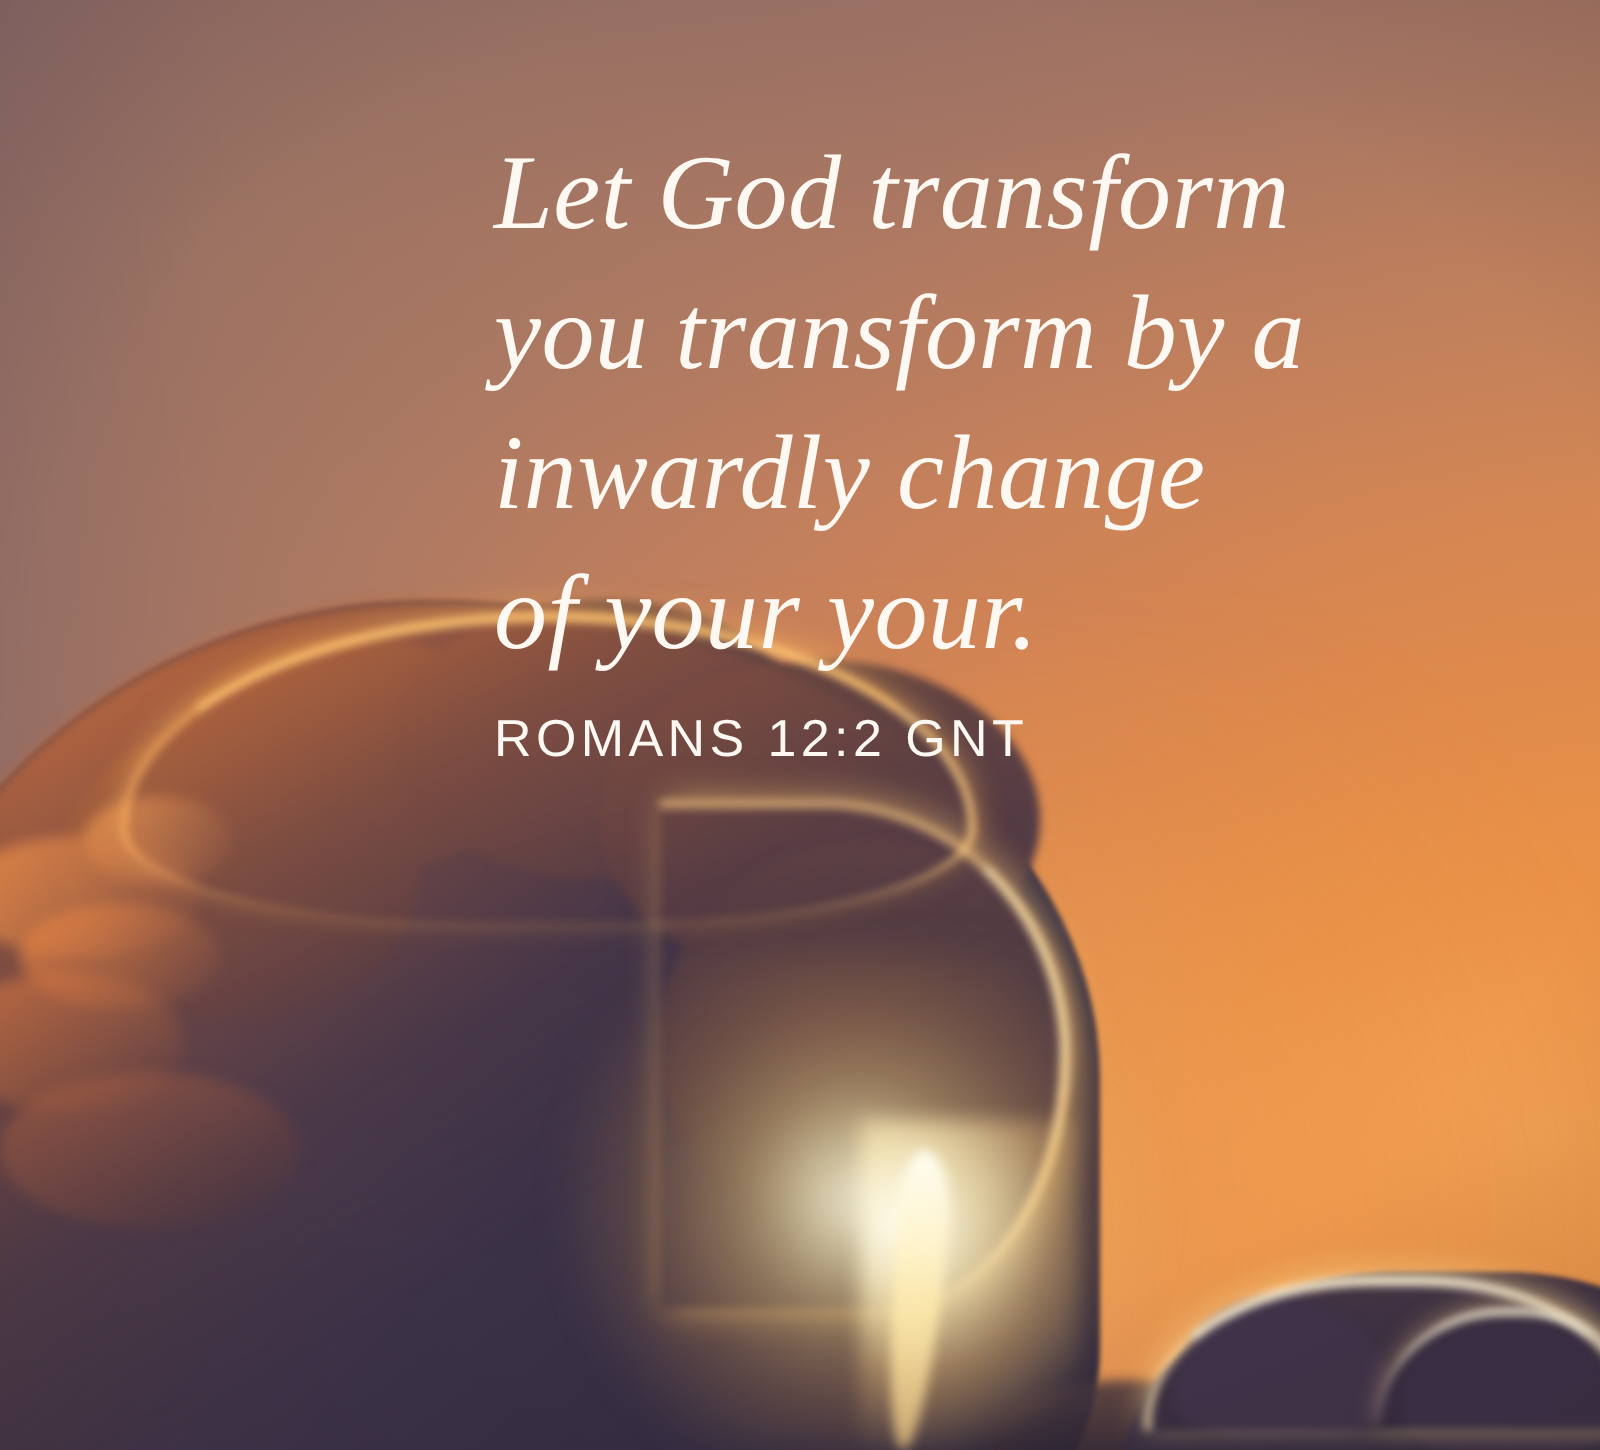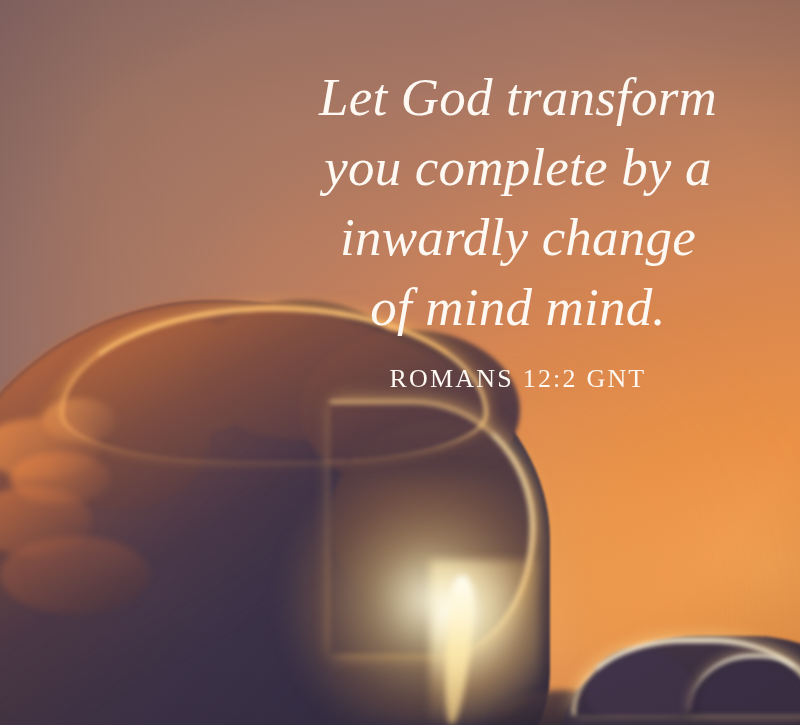--- a/index.html
+++ b/index.html
@@ -260,40 +260,40 @@
     background: radial-gradient(ellipse 92% 86% at 52% 46%,
       rgba(0,0,0,0) 54%,
       rgba(30,18,22,0.12) 82%,
       rgba(22,14,20,0.24) 100%);
     pointer-events: none;
   }
 
   
   .quote-block {
     position: absolute;
-    right: 22px;
+    right: 33px;
     top: 62px;
     width: 520px;
-    text-align: center;
+    text-align: left;
   }
   .quote-line {
     display: block;
     color: #fdf8f2;
     font-family: "Liberation Serif", "DejaVu Serif", serif;
     font-style: italic;
     font-size: 53px;
     line-height: 70px;
     letter-spacing: 0.2px;
     white-space: nowrap;
   }
   .attribution {
     display: block;
-    margin-top: 22px;
+    margin-top: 12px;
     color: #fdf8f2;
-    font-family: Liberation Serif, serif;
+    font-family: Liberation Sans, sans-serif;
     font-style: normal;
     font-weight: 400;
     font-size: 26px;
     letter-spacing: 2.2px;
     white-space: nowrap;
   }
 </style>
 </head>
 <body>
 
@@ -331,19 +331,19 @@
   <div class="rim-br-2"></div>
 
   <div class="sun-core"></div>
   <div class="rim-main-hot"></div>
   <div class="rim-squiggle"></div>
 
   <div class="vignette"></div>
 
   <div class="quote-block">
     <span class="quote-line">Let God transform</span>
-    <span class="quote-line">you complete by a</span>
+    <span class="quote-line">you transform by a</span>
     <span class="quote-line">inwardly change</span>
-    <span class="quote-line">of mind mind.</span>
+    <span class="quote-line">of your your.</span>
     <span class="attribution">ROMANS 12:2 GNT</span>
   </div>
 
 </div>
 
 </body></html>

